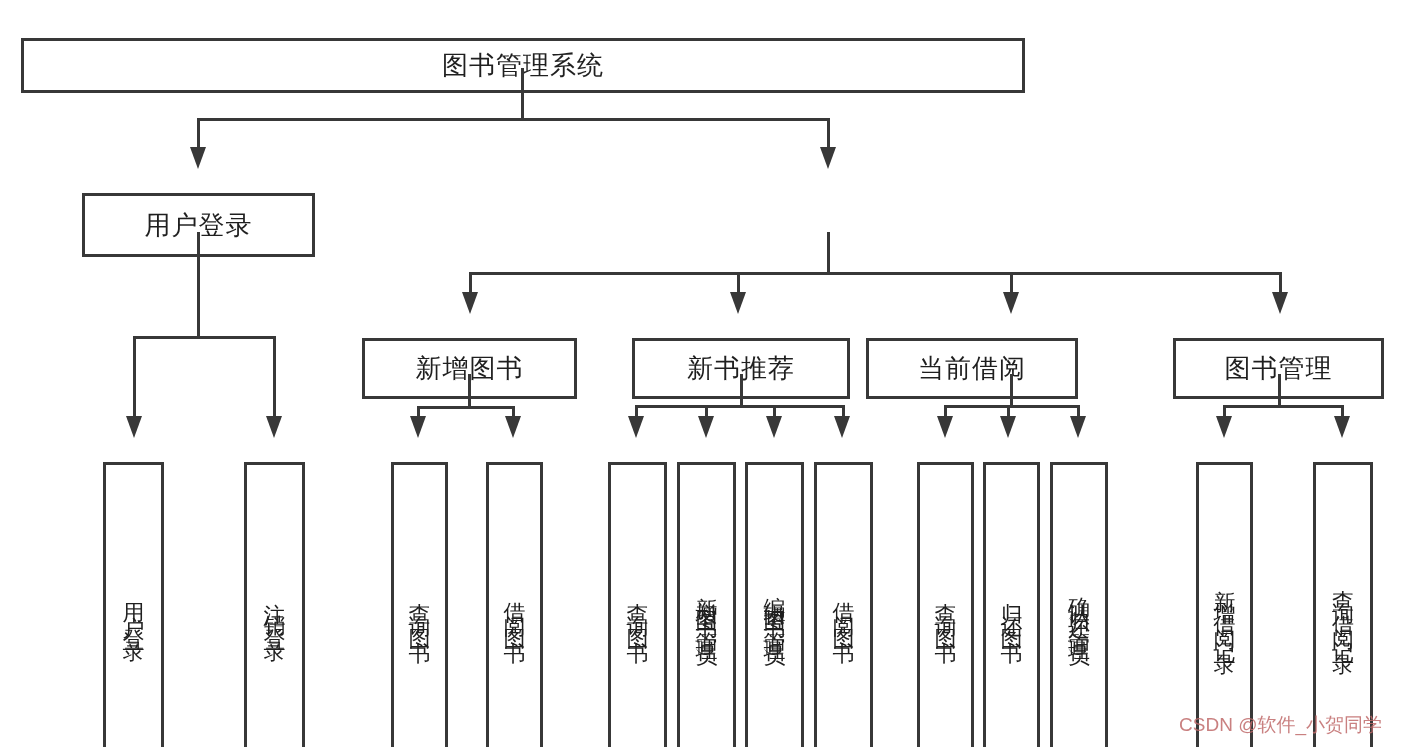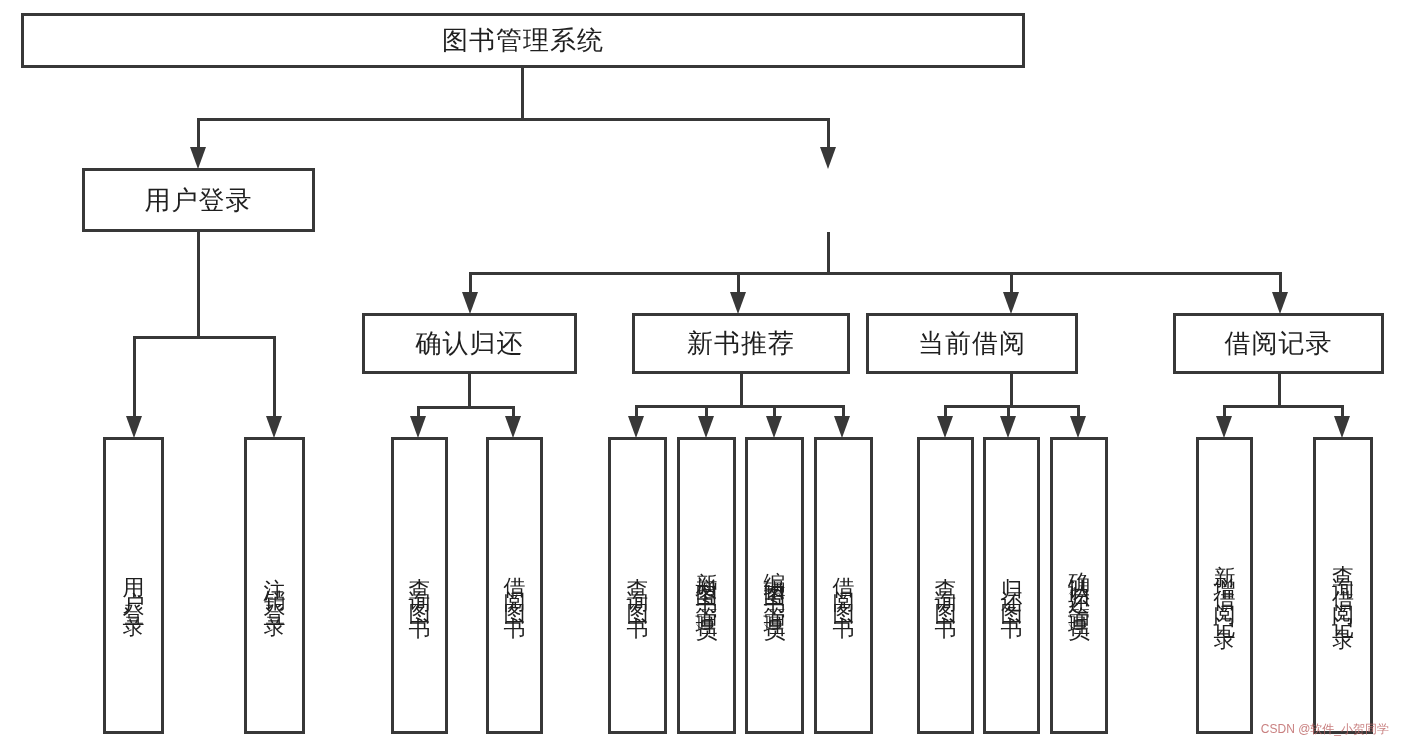--- a/index.html
+++ b/index.html
@@ -2,65 +2,65 @@
 <html><head>
 <meta charset="utf-8">
 <style>
   html,body{margin:0;padding:0;background:#ffffff;}
   .stage{
     position:relative;width:1405px;height:747px;background:#ffffff;overflow:hidden;
     font-family:"Liberation Sans","DejaVu Sans",sans-serif;color:#1f1f1f;
   }
   .node{
     position:absolute;box-sizing:border-box;border:3px solid #383838;background:#ffffff;
-    display:flex;align-items:center;justify-content:center;text-align:center;
+    display:flex;align-items:center;justify-content:center;text-align:center;margin-top:25px;
   }
   .hbox{font-size:26px;letter-spacing:1px;}
   .leaf{top:437px;height:297px;font-size:22px;}
   .vtext{
     writing-mode:vertical-rl;text-orientation:mixed;
     letter-spacing:13px;line-height:1;display:inline-block;
   }
   .vtext.tight{letter-spacing:7px;}
   .vl{position:absolute;width:3px;background:#383838;}
   .hl{position:absolute;height:3px;background:#383838;}
   .ah{
     position:absolute;width:0;height:0;
     border-left:8px solid transparent;border-right:8px solid transparent;
     border-top:22px solid #383838;
   }
   .watermark{
-    position:absolute;right:16px;bottom:9px;font-size:12px;
+    position:absolute;right:23px;bottom:9px;font-size:19px;
     color:rgba(192,106,106,0.85);white-space:nowrap;z-index:5;
   }
 </style>
 </head>
 <body>
 
 <div class="stage">
 
   <div class="node hbox" style="left:21px;top:13px;width:1004px;height:55px">
     <span>图书管理系统</span>
   </div>
 
   <div class="node hbox" style="left:82px;top:168px;width:233px;height:64px">
     <span>用户登录</span>
   </div>
 
   <div class="node hbox" style="left:362px;top:313px;width:215px;height:61px">
-    <span>确认归还</span>
+    <span>新增图书</span>
   </div>
   <div class="node hbox" style="left:632px;top:313px;width:218px;height:61px">
     <span>新书推荐</span>
   </div>
   <div class="node hbox" style="left:866px;top:313px;width:212px;height:61px">
     <span>当前借阅</span>
   </div>
   <div class="node hbox" style="left:1173px;top:313px;width:211px;height:61px">
-    <span>借阅记录</span>
+    <span>图书管理</span>
   </div>
 
   <div class="node leaf" style="left:103px;width:61px">
     <span class="vtext">用户登录</span>
   </div>
   <div class="node leaf" style="left:244px;width:61px">
     <span class="vtext">注销登录</span>
   </div>
 
   <div class="node leaf" style="left:391px;width:57px">

